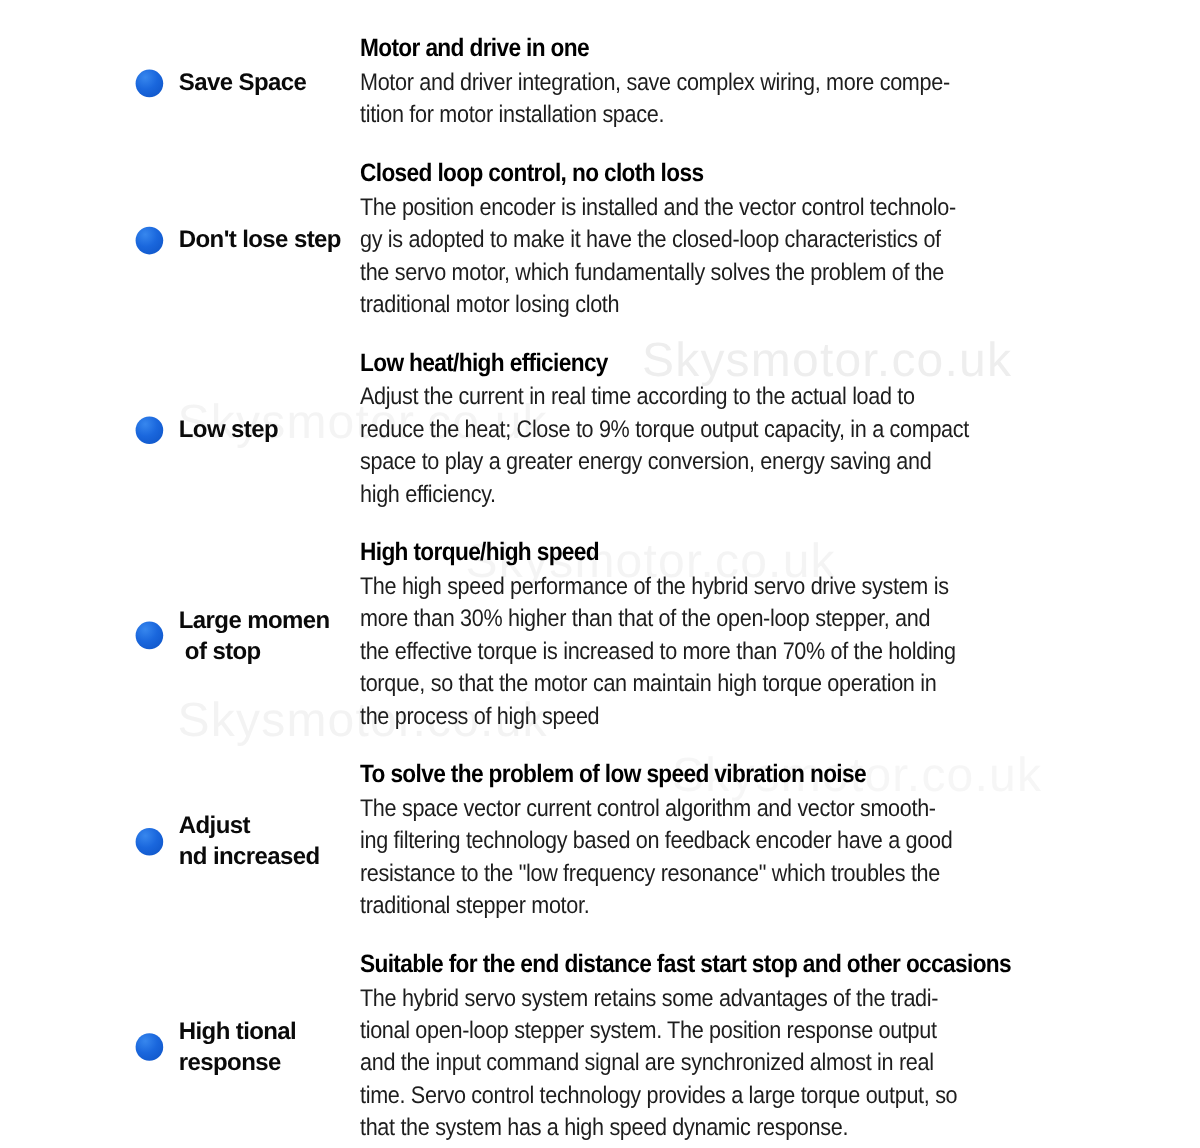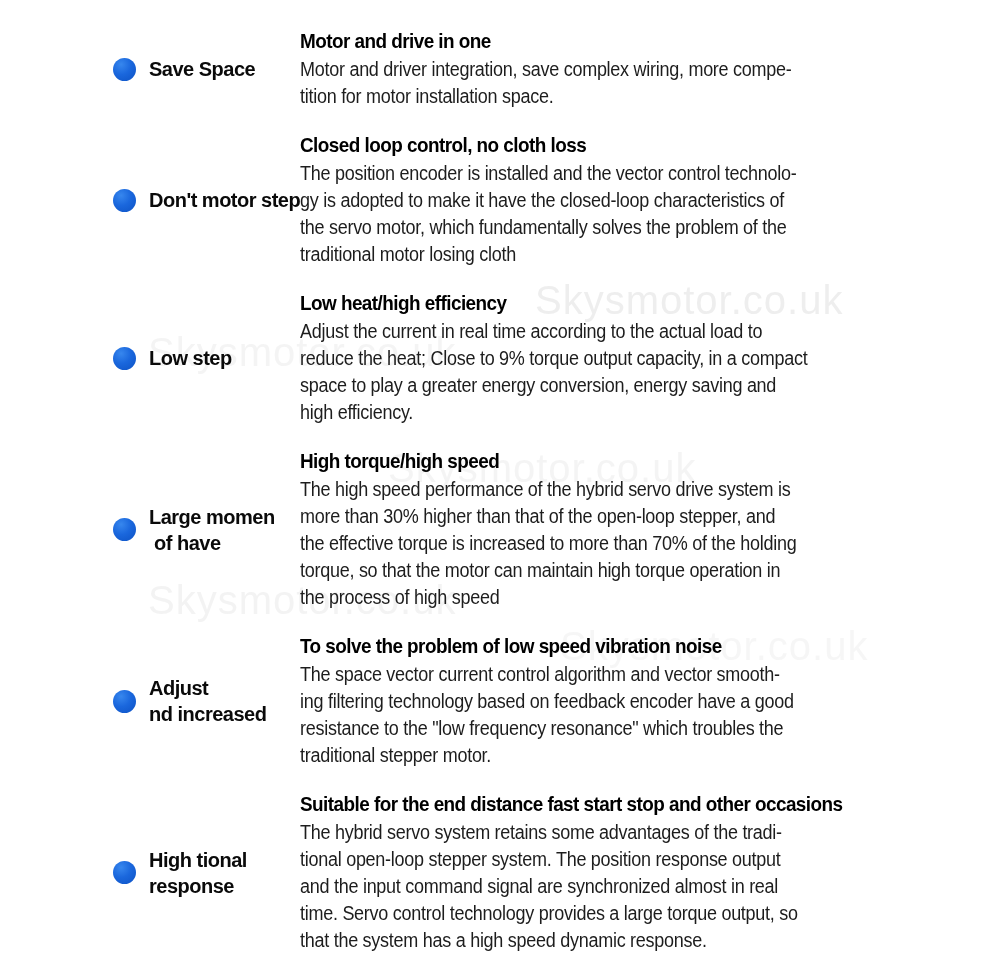--- a/index.html
+++ b/index.html
@@ -111,21 +111,21 @@
             <div class="body-line">Motor and driver integration, save complex wiring, more compe-</div>
             <div class="body-line">tition for motor installation space.</div>
           </div>
     </div>
   </div>
 
   <div class="section">
     <div class="leftcol">
       <div class="bullet"></div>
       <div class="label-lines">
-            <div class="label-line">Don't motor step</div>
+            <div class="label-line">Don't lose step</div>
           </div>
     </div>
     <div class="content">
       <div class="heading">Closed loop control, no cloth loss</div>
       <div class="body-block">
             <div class="body-line">The position encoder is installed and the vector control technolo-</div>
             <div class="body-line">gy is adopted to make it have the closed-loop characteristics of</div>
             <div class="body-line">the servo motor, which fundamentally solves the problem of the</div>
             <div class="body-line">traditional motor losing cloth</div>
           </div>
@@ -148,21 +148,21 @@
             <div class="body-line">high efficiency.</div>
           </div>
     </div>
   </div>
 
   <div class="section">
     <div class="leftcol">
       <div class="bullet"></div>
       <div class="label-lines">
             <div class="label-line">Large momen</div>
-            <div class="label-line"> of have</div>
+            <div class="label-line"> of stop</div>
           </div>
     </div>
     <div class="content">
       <div class="heading">High torque/high speed</div>
       <div class="body-block">
             <div class="body-line">The high speed performance of the hybrid servo drive system is</div>
             <div class="body-line">more than 30% higher than that of the open-loop stepper, and</div>
             <div class="body-line">the effective torque is increased to more than 70% of the holding</div>
             <div class="body-line">torque, so that the motor can maintain high torque operation in</div>
             <div class="body-line">the process of high speed</div>

